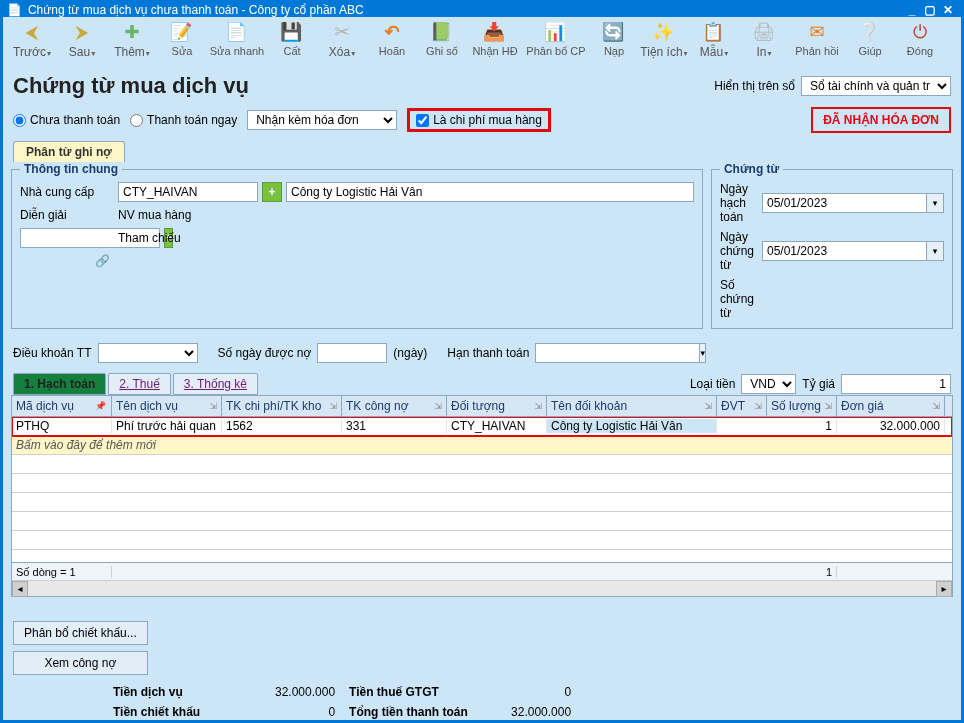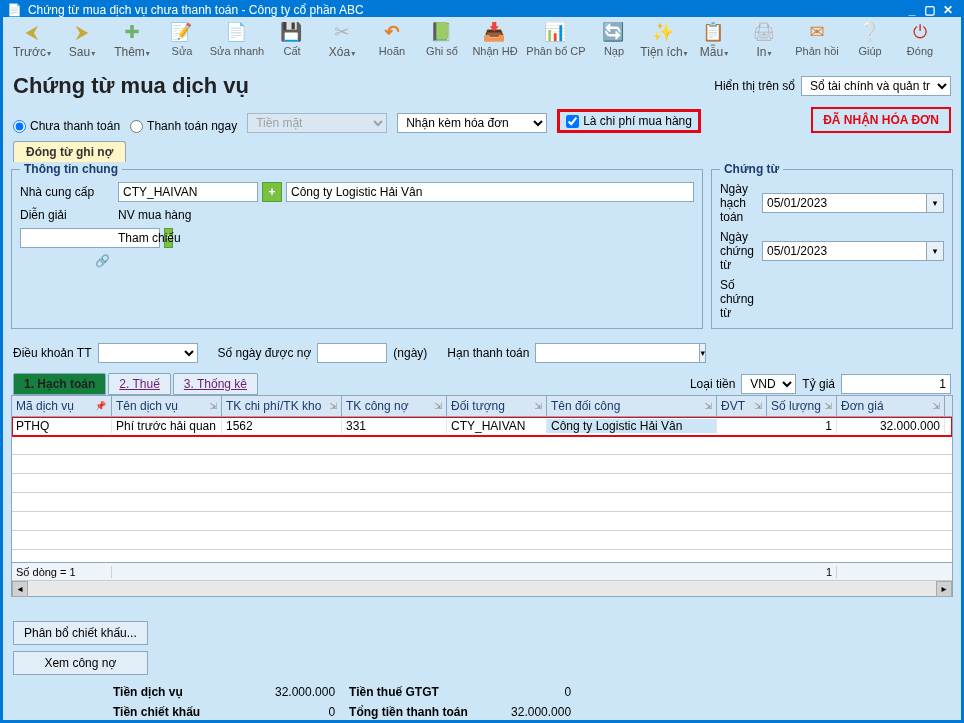--- a/index.html
+++ b/index.html
@@ -10,21 +10,21 @@
 .titlebar .wbtn { width: 18px; text-align: center; cursor: pointer; font-weight: bold; }
 .toolbar { display: flex; align-items: flex-start; background: #cde6f7; padding: 4px 4px 2px; gap: 0; flex-wrap: wrap; }
 .tbtn { display: flex; flex-direction: column; align-items: center; width: 50px; height: 48px; cursor: pointer; color: #555; }
 .tbtn .ico { width: 22px; height: 22px; margin-bottom: 2px; display: flex; align-items: center; justify-content: center; font-size: 18px; }
 .tbtn .lbl { font-size: 11px; white-space: nowrap; }
 .tbtn .dd { font-size: 8px; margin-left: 1px; color: #666; }
 .heading-row { display: flex; align-items: center; padding: 2px 10px 6px; }
 .heading-row h1 { font-size: 22px; font-weight: bold; color: #222; flex: 1; }
 .heading-row .lbl2 { font-size: 12px; margin-right: 6px; }
 select, input[type=text] { border: 1px solid #8aa8c0; background: #fff; height: 20px; padding: 0 4px; font-size: 12px; }
-.option-row { display: flex; align-items: flex-end; padding: 2px 10px 8px; gap: 10px; }
+.option-row { display: flex; align-items: center; padding: 2px 10px 8px; gap: 10px; }
 .option-row .radio { display: flex; align-items: center; gap: 4px; }
 .option-row select { width: 140px; }
 .option-row .disabled { background: #e0e8ee; color: #888; }
 .highlight-red { border: 3px solid #e30613; padding: 2px 6px; display: flex; align-items: center; gap: 4px; }
 .got-invoice { border: 2px solid #e30613; color: #e30613; font-weight: bold; padding: 4px 10px; margin-left: auto; background: #cde6f7; }
 .tabstrip { display: flex; padding: 0 10px; }
 .tab { background: #fff6c8; border: 1px solid #8aa8c0; border-bottom: none; padding: 3px 12px; border-radius: 3px 3px 0 0; font-weight: bold; color: #333; }
 .content-main { margin: 0 8px 6px; display: flex; gap: 8px; }
 fieldset { border: 1px solid #8aa8c0; padding: 6px 8px 8px; }
 legend { color: #1a3c6e; font-weight: bold; padding: 0 4px; font-size: 12px; }
@@ -161,31 +161,30 @@
 
   <div class="option-row">
     <label class="radio">
         <input type="radio" checked="" style="">
         <span>Chưa thanh toán</span>
       </label>
     <label class="radio">
         <input type="radio" style="">
         <span>Thanh toán ngay</span>
       </label>
-    <select class="disabled" disabled=""><option>Tiền mặt</option></select>
     <select style="width:150px"><option>Nhận kèm hóa đơn</option></select>
     <div class="highlight-red">
       <input type="checkbox" checked="" style="">
       <span>Là chi phí mua hàng</span>
     </div>
     <div class="got-invoice">ĐÃ NHẬN HÓA ĐƠN</div>
   </div>
 
   <div class="tabstrip">
-    <div class="tab">Đóng từ ghi nợ</div>
+    <div class="tab">Phân từ ghi nợ</div>
   </div>
 
   <div class="content-main">
     <fieldset style="flex:1">
       <legend>Thông tin chung</legend>
       <div class="form-grid">
         <span>Nhà cung cấp</span>
         <div class="row2">
           <input type="text" style="width: 140px;" value="CTY_HAIVAN">
           <div class="plus-btn">+</div>
@@ -262,21 +261,21 @@
         </div>
       <div class="gh c4">
           <span>TK công nợ</span>
           <span class="pin">⇲</span>
         </div>
       <div class="gh c5">
           <span>Đối tượng</span>
           <span class="pin">⇲</span>
         </div>
       <div class="gh c6">
-          <span>Tên đối công</span>
+          <span>Tên đối khoản</span>
           <span class="pin">⇲</span>
         </div>
       <div class="gh c7">
           <span>ĐVT</span>
           <span class="pin">⇲</span>
         </div>
       <div class="gh c8">
           <span>Số lượng</span>
           <span class="pin">⇲</span>
         </div>
@@ -290,20 +289,23 @@
         <div class="gc c1">PTHQ</div>
         <div class="gc c2">Phí trước hải quan</div>
         <div class="gc c3">1562</div>
         <div class="gc c4">331</div>
         <div class="gc c5">CTY_HAIVAN</div>
         <div class="gc c6 selcell">Công ty Logistic Hải Vân</div>
         <div class="gc c7"></div>
         <div class="gc c8" style="text-align:right">1</div>
         <div class="gc c9" style="text-align:right">32.000.000</div>
       </div>
+      <div class="grid-row addrow">
+        <div class="gc" style="width:100%;border:none">Bấm vào đây để thêm mới</div>
+      </div>
       <div class="empty-rows">
         <div class="grid-row">
             <div class="gc c1"></div>
             <div class="gc c2"></div>
             <div class="gc c3"></div>
             <div class="gc c4"></div>
             <div class="gc c5"></div>
             <div class="gc c6" style="background:#eef4fa"></div>
             <div class="gc c7"></div>
             <div class="gc c8"></div>

